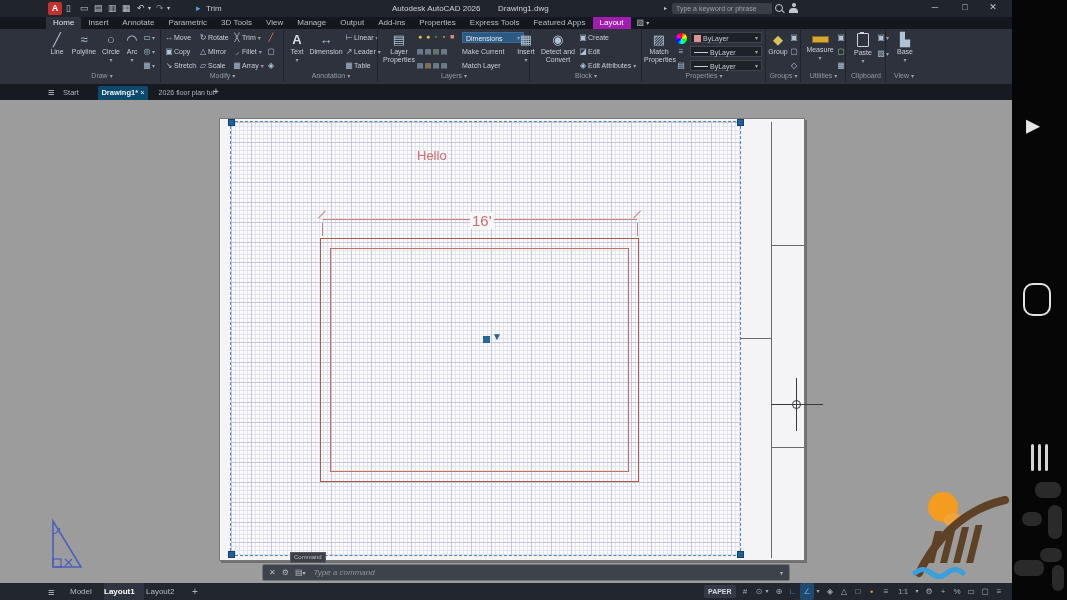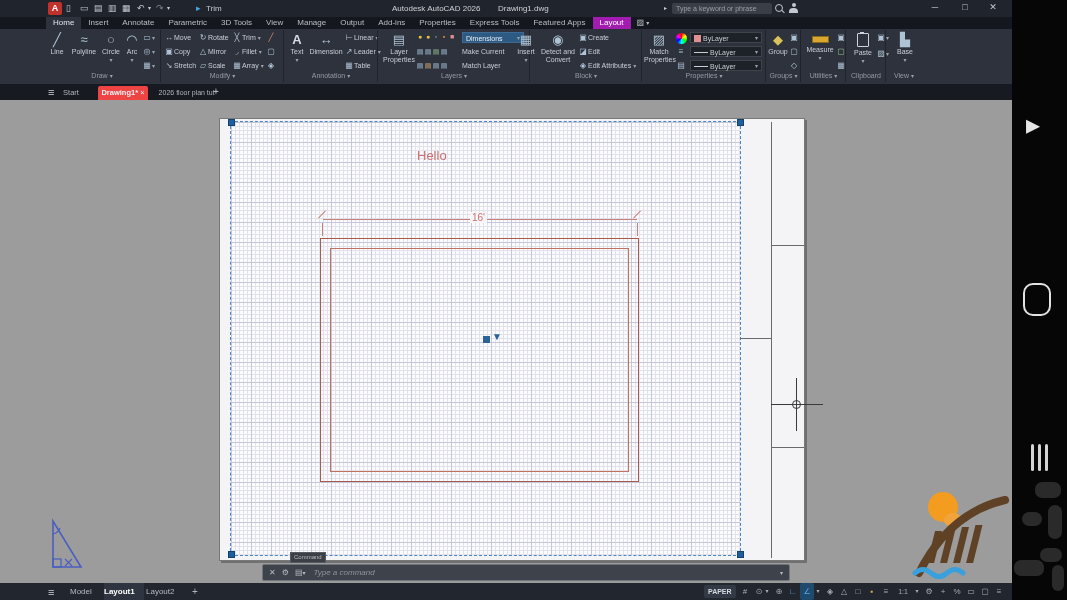--- a/index.html
+++ b/index.html
@@ -45,21 +45,21 @@
   .swatch{display:inline-block;width:7px;height:7px;background:#e09090;vertical-align:-1px;margin-right:2px;}
   .lwline{display:inline-block;width:14px;height:1px;background:#c9ced6;vertical-align:2px;margin-right:2px;}
   .colorwheel{position:absolute;width:11px;height:11px;border-radius:50%;
     background:conic-gradient(#f00,#ff0,#0f0,#0ff,#00f,#f0f,#f00);}
   .ruler{display:block;width:15px;height:5px;background:#d9a62e;border:1px solid #8a6a1d;margin:4px auto 3px;}
   .clipico{display:block;width:10px;height:12px;border:1px solid #cfd3da;border-radius:1px;margin:1px auto 2px;position:relative;}
   .clipico::before{content:"";position:absolute;left:2px;top:-2px;width:4px;height:2px;background:#cfd3da;}
   
   #filetabs{position:absolute;left:0;top:84px;width:1012px;height:16px;background:#171a20;}
   .ftab{position:absolute;top:2px;height:14px;font-size:7.5px;color:#aeb4bc;line-height:14px;text-align:center;}
-  .ftab.active{background:#ef4444;color:#eef1f4;font-weight:bold;border-radius:2px 2px 0 0;}
+  .ftab.active{background:#0c4a6e;color:#eef1f4;font-weight:bold;border-radius:2px 2px 0 0;}
   
   #canvas{position:absolute;left:0;top:100px;width:1012px;height:483px;background:#9c9c9c;}
   #paper{position:absolute;left:219px;top:118px;width:586px;height:443px;background:#f4f4f6;
     border:1px solid #787878;box-sizing:border-box;box-shadow:2px 2px 0 rgba(0,0,0,.28);}
   #vport{position:absolute;left:231px;top:122px;width:509px;height:433px;
     outline:1.5px dashed #4a84c8;background-color:#fbfbfd;
     background-image:
       repeating-linear-gradient(to right,#c6c6da 0 1px,transparent 1px 20px),
       repeating-linear-gradient(to bottom,#c6c6da 0 1px,transparent 1px 20px),
       repeating-linear-gradient(to right,#e2e2ec 0 1px,transparent 1px 4px),
@@ -240,21 +240,21 @@
   <div id="canvas"></div>
   <div id="paper"></div>
   <div id="vport"></div>
 
   <div class="abs" style="left:417px;top:148px;font-size:13px;color:#c96f6f">Hello</div>
   <div class="redline" style="left:323px;top:219px;width:314px;height:1px"></div>
   <div class="redline" style="left:317px;top:214px;width:10px;height:1px;transform:rotate(-45deg)"></div>
   <div class="redline" style="left:632px;top:214px;width:10px;height:1px;transform:rotate(-45deg)"></div>
   <div class="redline" style="left:322px;top:223px;width:1px;height:13px"></div>
   <div class="redline" style="left:637px;top:223px;width:1px;height:13px"></div>
-  <div class="abs" style="left:470px;top:212px;font-size:10px;color:#c96f6f;background:#f6f6f8;padding:0 2px">16'</div>
+  <div class="abs" style="left:470px;top:212px;font-size:15px;color:#c96f6f;background:#f6f6f8;padding:0 2px">16'</div>
   <div class="abs" style="left:320px;top:238px;width:319px;height:244px;border:1px solid #a55c4e;box-sizing:border-box"></div>
   <div class="abs" style="left:330px;top:248px;width:299px;height:224px;border:1px solid #c4705e;box-sizing:border-box"></div>
   <div class="abs" style="left:483px;top:336px;width:7px;height:7px;background:#2a6496"></div>
   <span class="abs" style="left:492px;top:331px;font-size:10px;color:#2a6496">▼</span>
 
   <div class="grip" style="left:228px;top:119px"></div>
   <div class="grip" style="left:737px;top:119px"></div>
   <div class="grip" style="left:228px;top:551px"></div>
   <div class="grip" style="left:737px;top:551px"></div>
 

